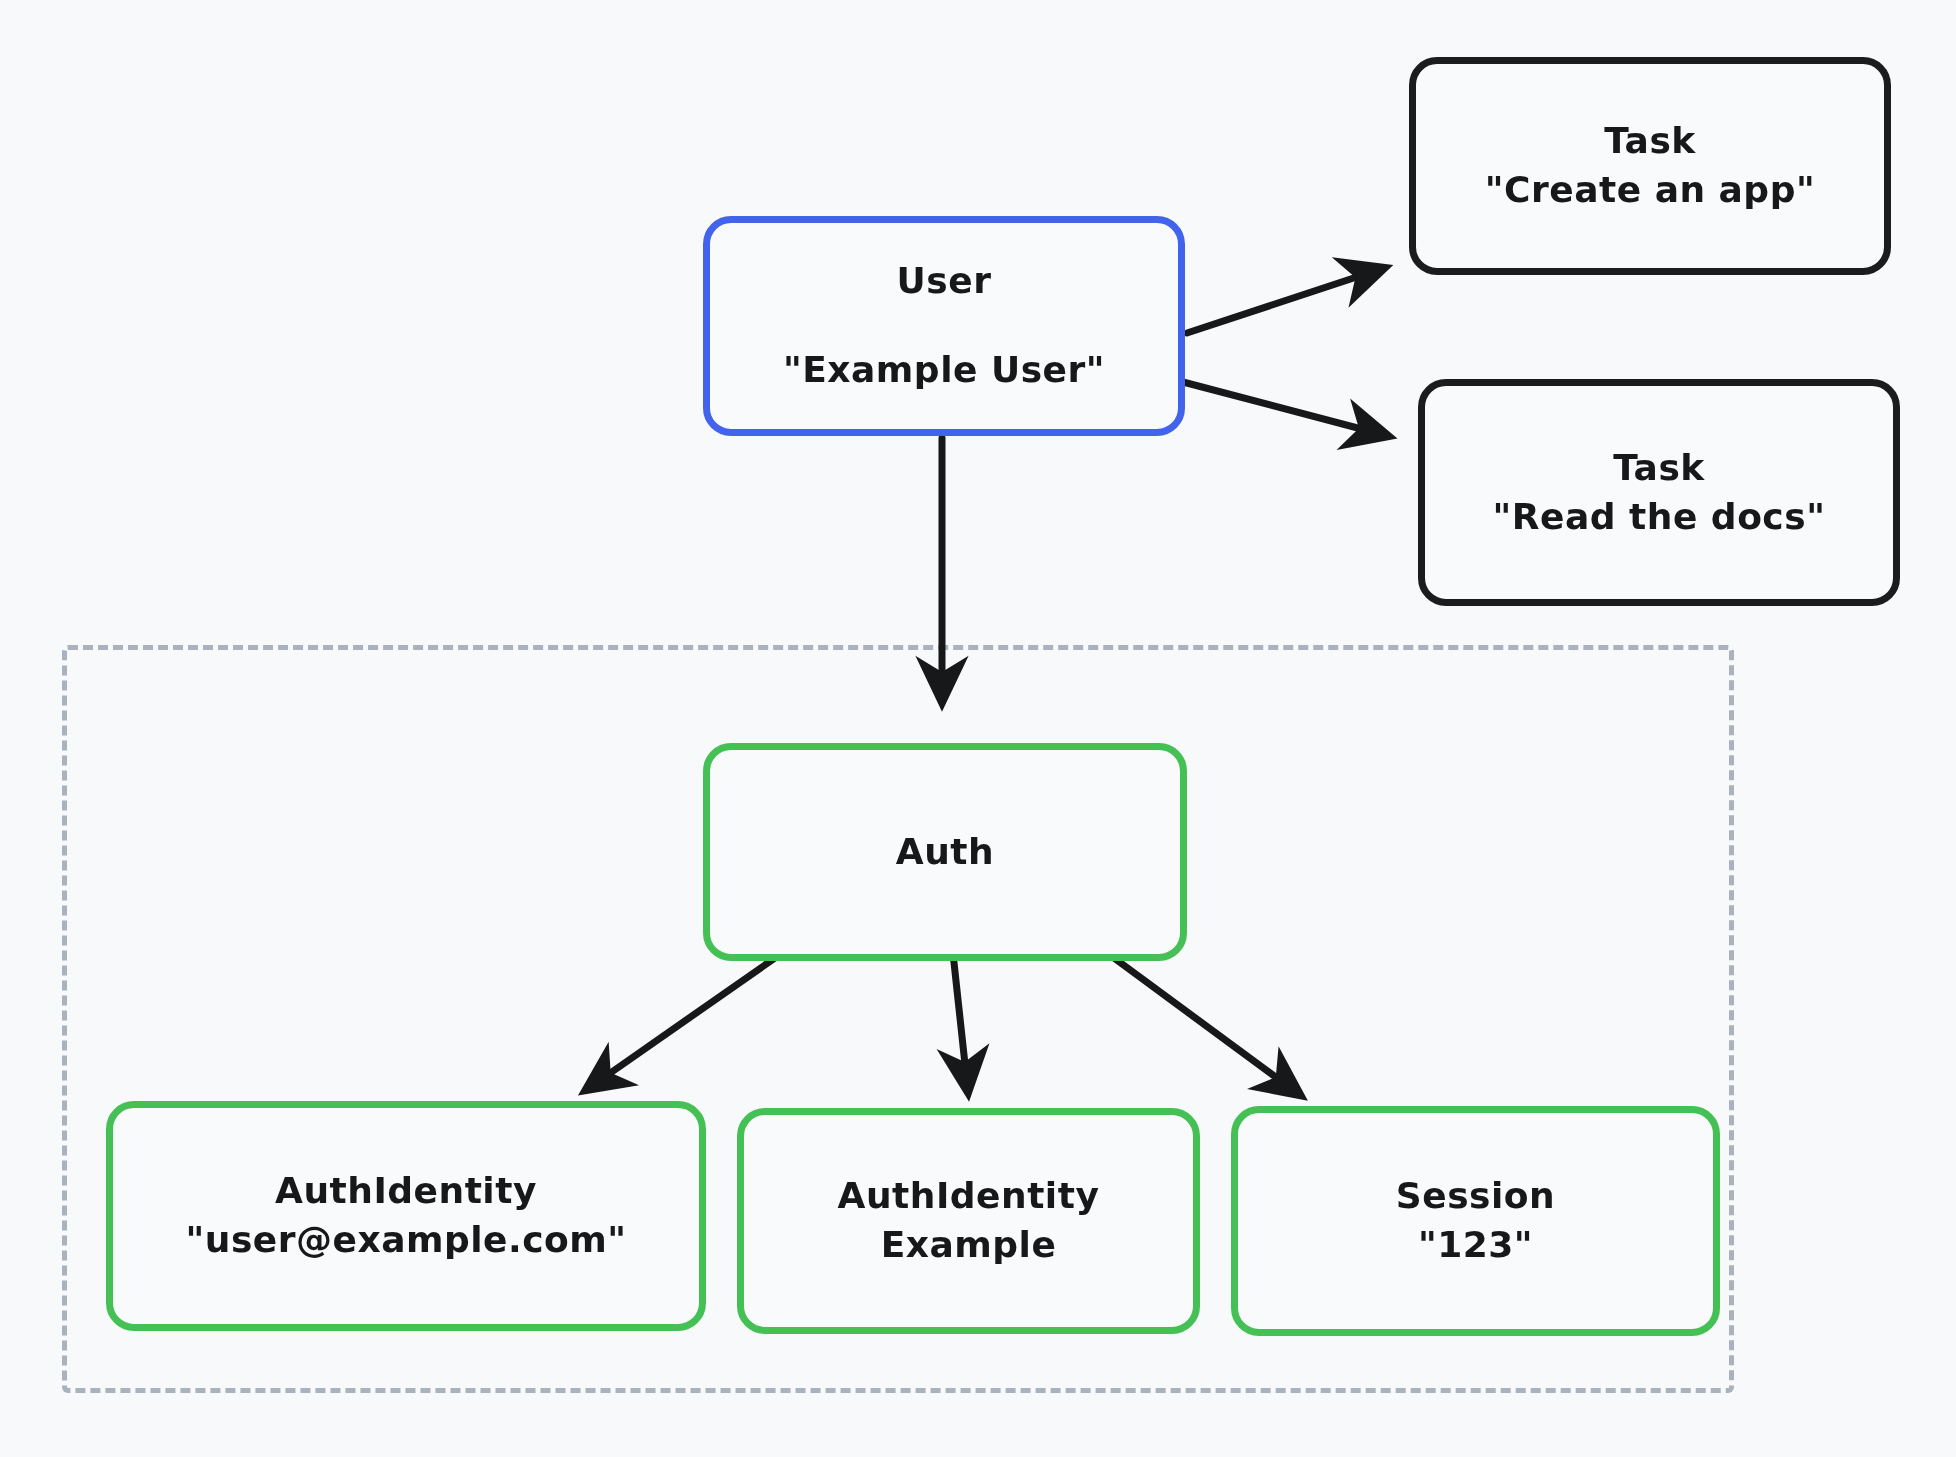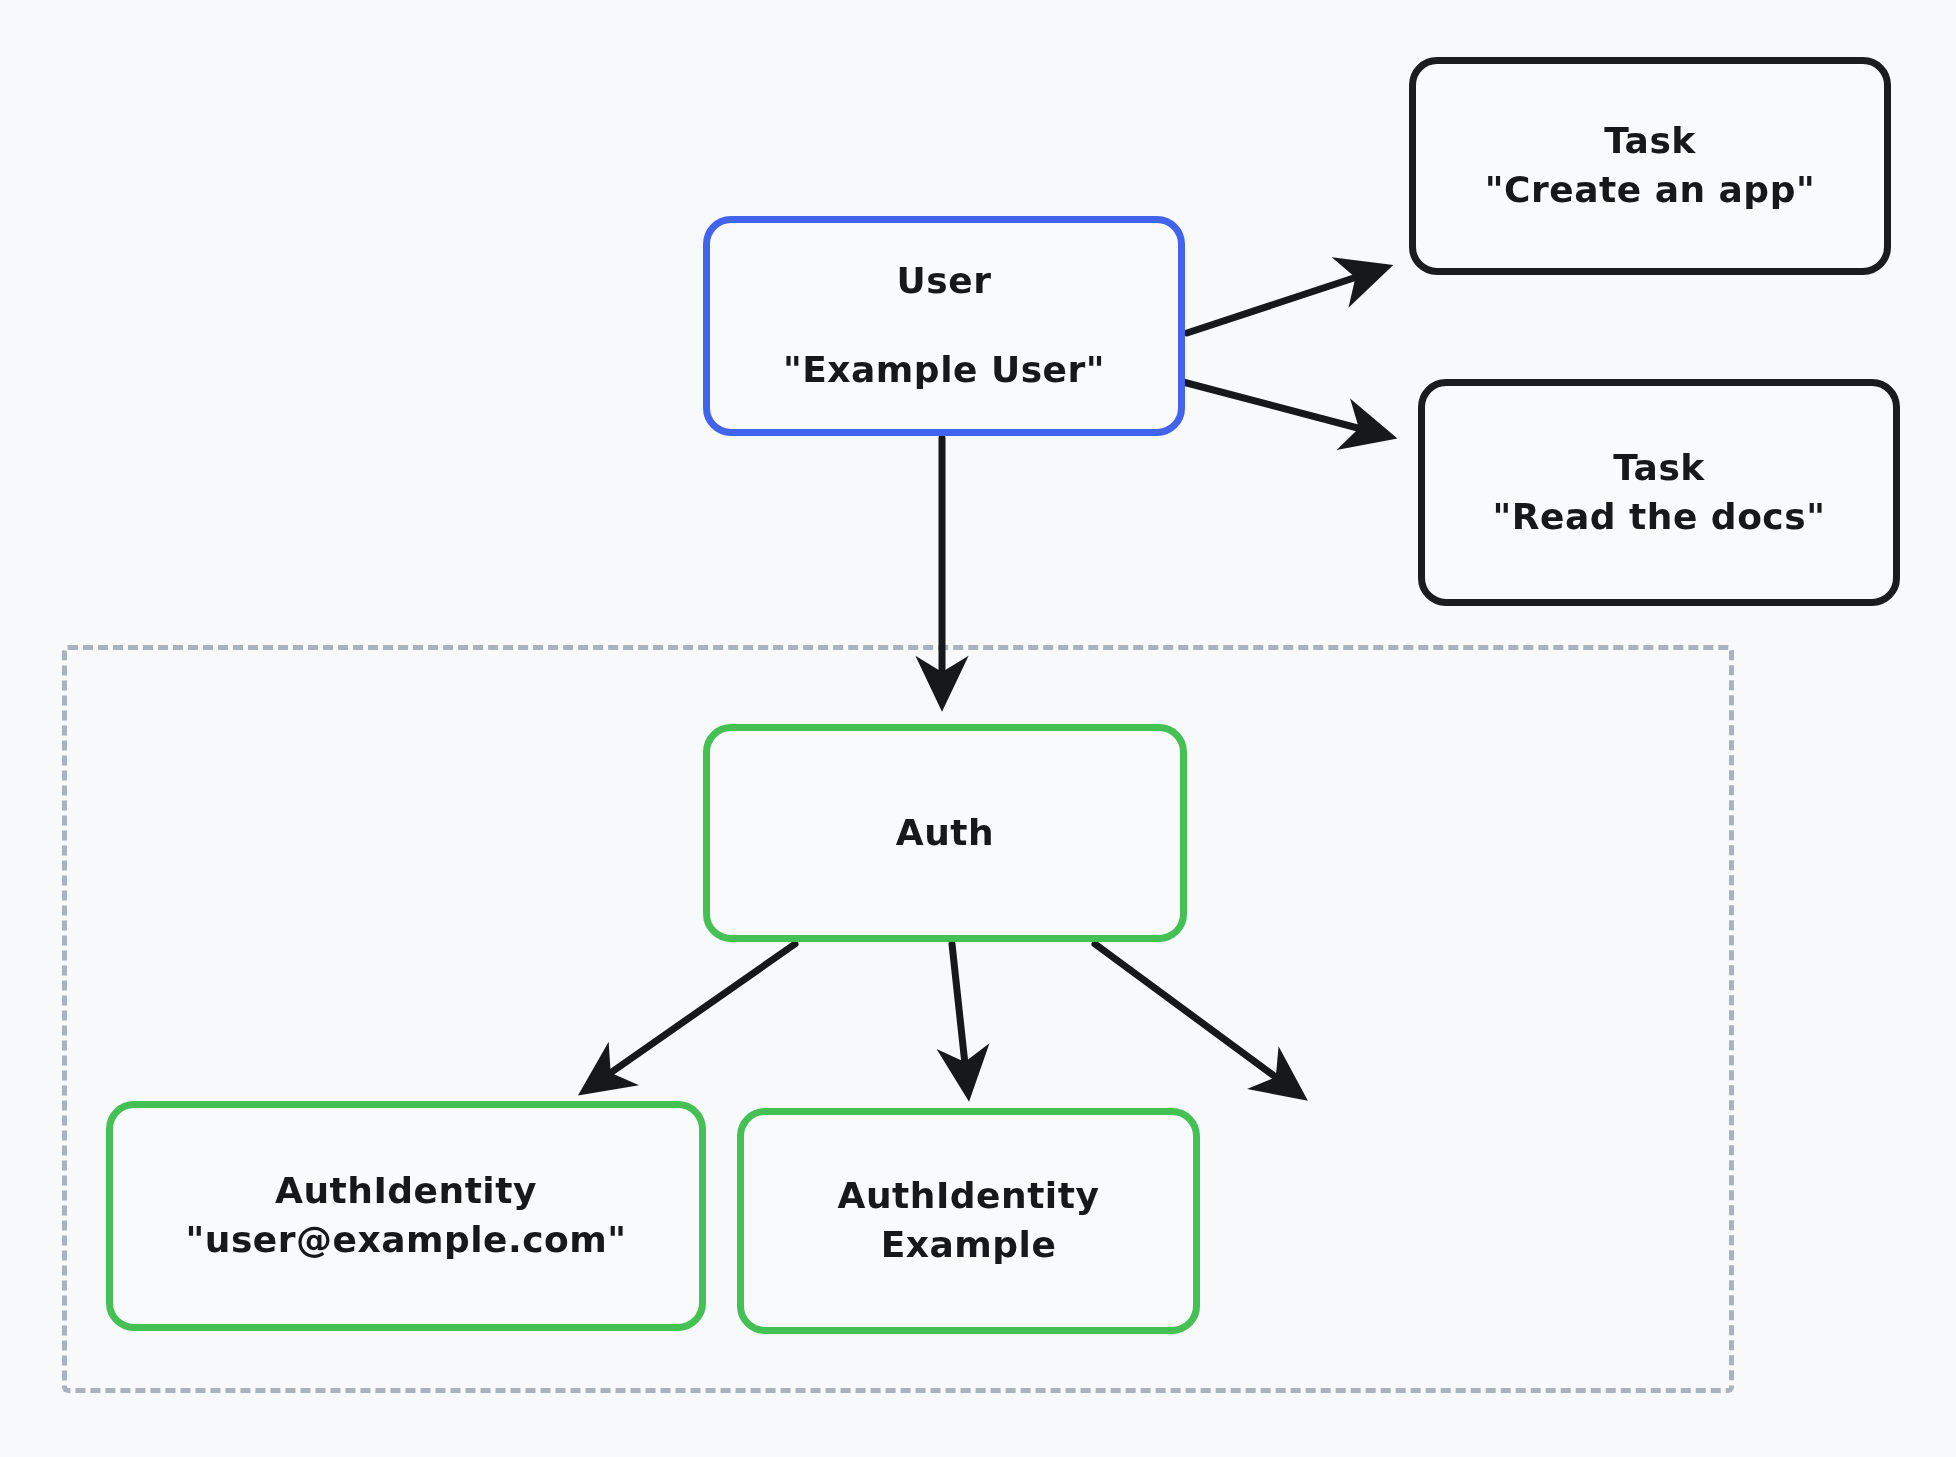--- a/index.html
+++ b/index.html
@@ -63,21 +63,21 @@
   .node.single .l1 { font-size: 36px; }
 
   .node.blue { border: 7px solid #4263eb; }
   .node.black { border: 7px solid #1b1c1e; }
   .node.green { border: 7px solid #45c055; }
 
   
   #node-user       { left: 703px;  top: 216px;  width: 482px; height: 220px; gap: 40px; }
   #node-task-1     { left: 1409px; top: 57px;   width: 482px; height: 218px; }
   #node-task-2     { left: 1418px; top: 379px;  width: 482px; height: 227px; }
-  #node-auth       { left: 703px;  top: 724px;  width: 484px; height: 218px; }
+  #node-auth       { left: 703px;  top: 743px;  width: 484px; height: 218px; }
   #node-identity-1 { left: 106px;  top: 1101px; width: 600px; height: 230px; }
   #node-identity-2 { left: 737px;  top: 1108px; width: 463px; height: 226px; }
   #node-session    { left: 1231px; top: 1106px; width: 489px; height: 230px; }
   #group-auth      { left: 62px;   top: 645px;  width: 1672px; height: 748px; }
 </style>
 </head>
 <body>
 
 <div id="canvas">
 
@@ -122,14 +122,18 @@
   <div class="node green" id="node-identity-1">
     <span class="line l1">AuthIdentity</span>
     <span class="line l2">"user@example.com"</span>
   </div>
 
   <div class="node green" id="node-identity-2">
     <span class="line l1">AuthIdentity</span>
     <span class="line l2">Example</span>
   </div>
 
+  <div class="node green" id="node-session">
+    <span class="line l1">Session</span>
+    <span class="line l2">"123"</span>
+  </div>
 
 </div>
 
 </body></html>

